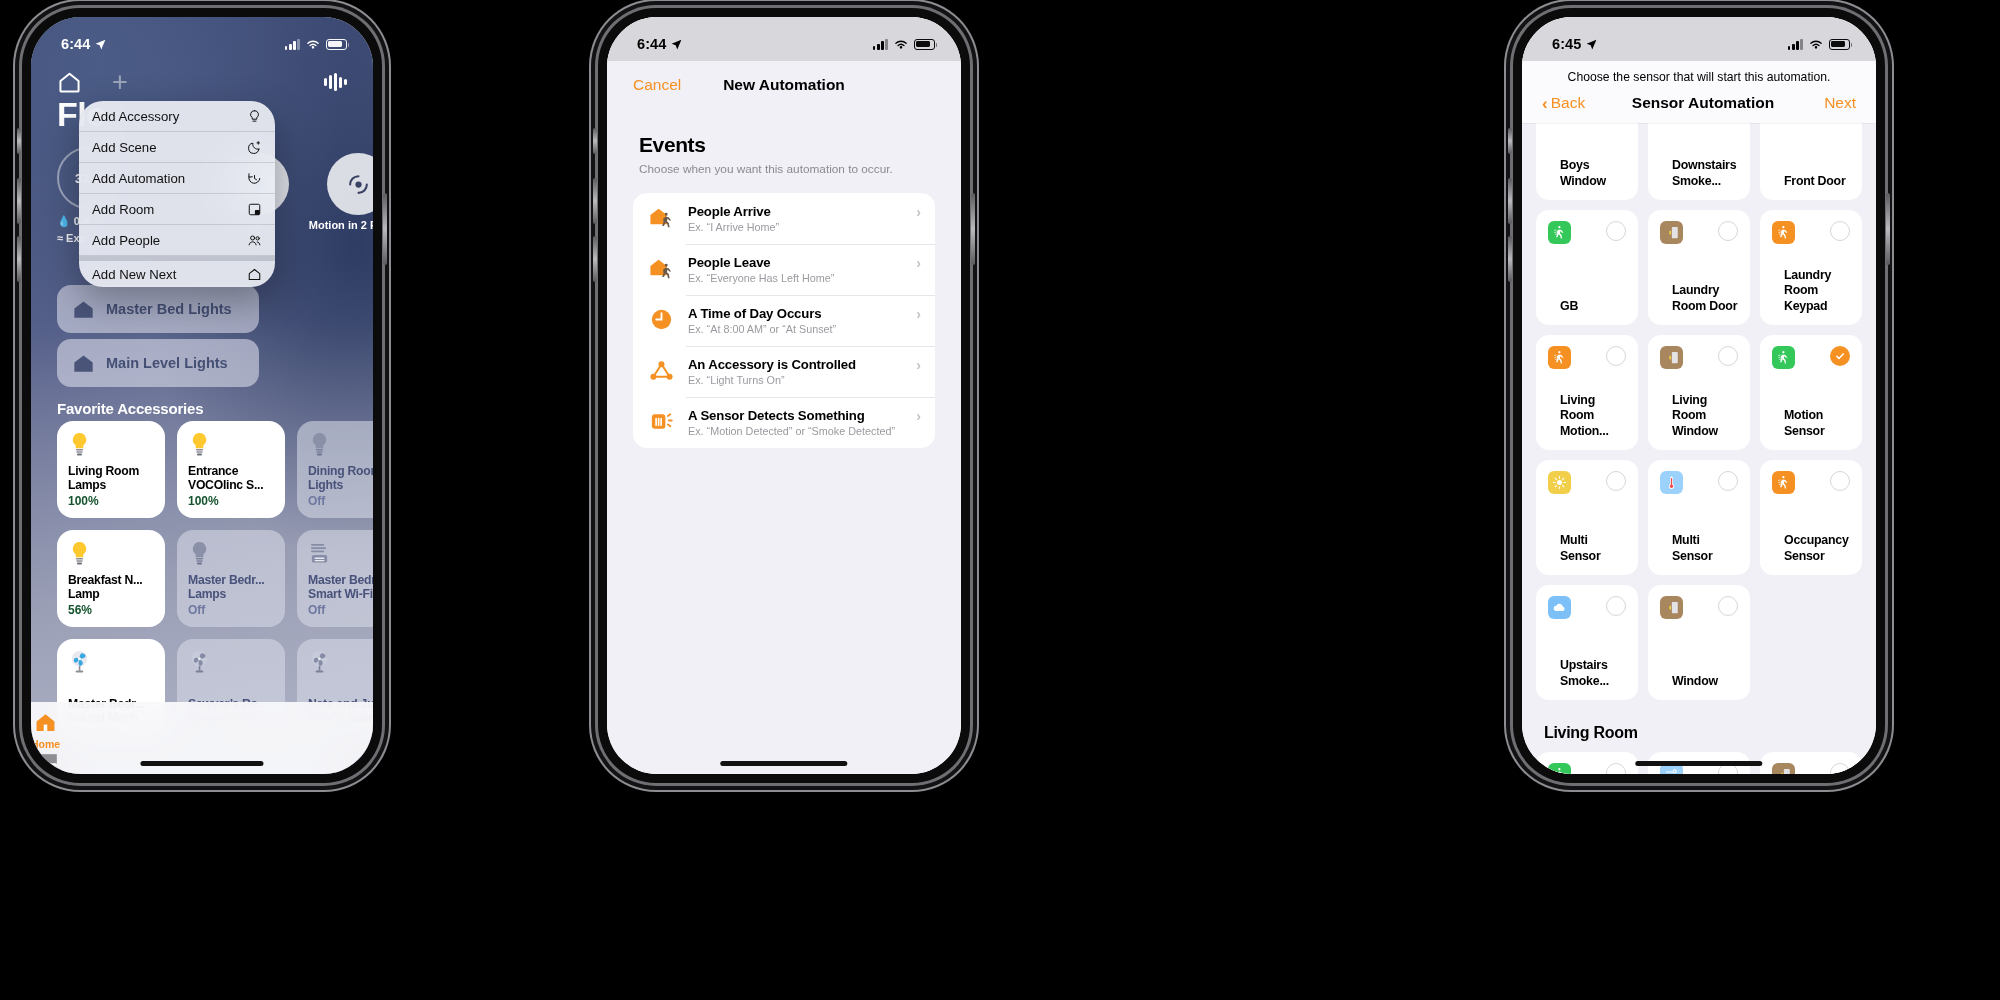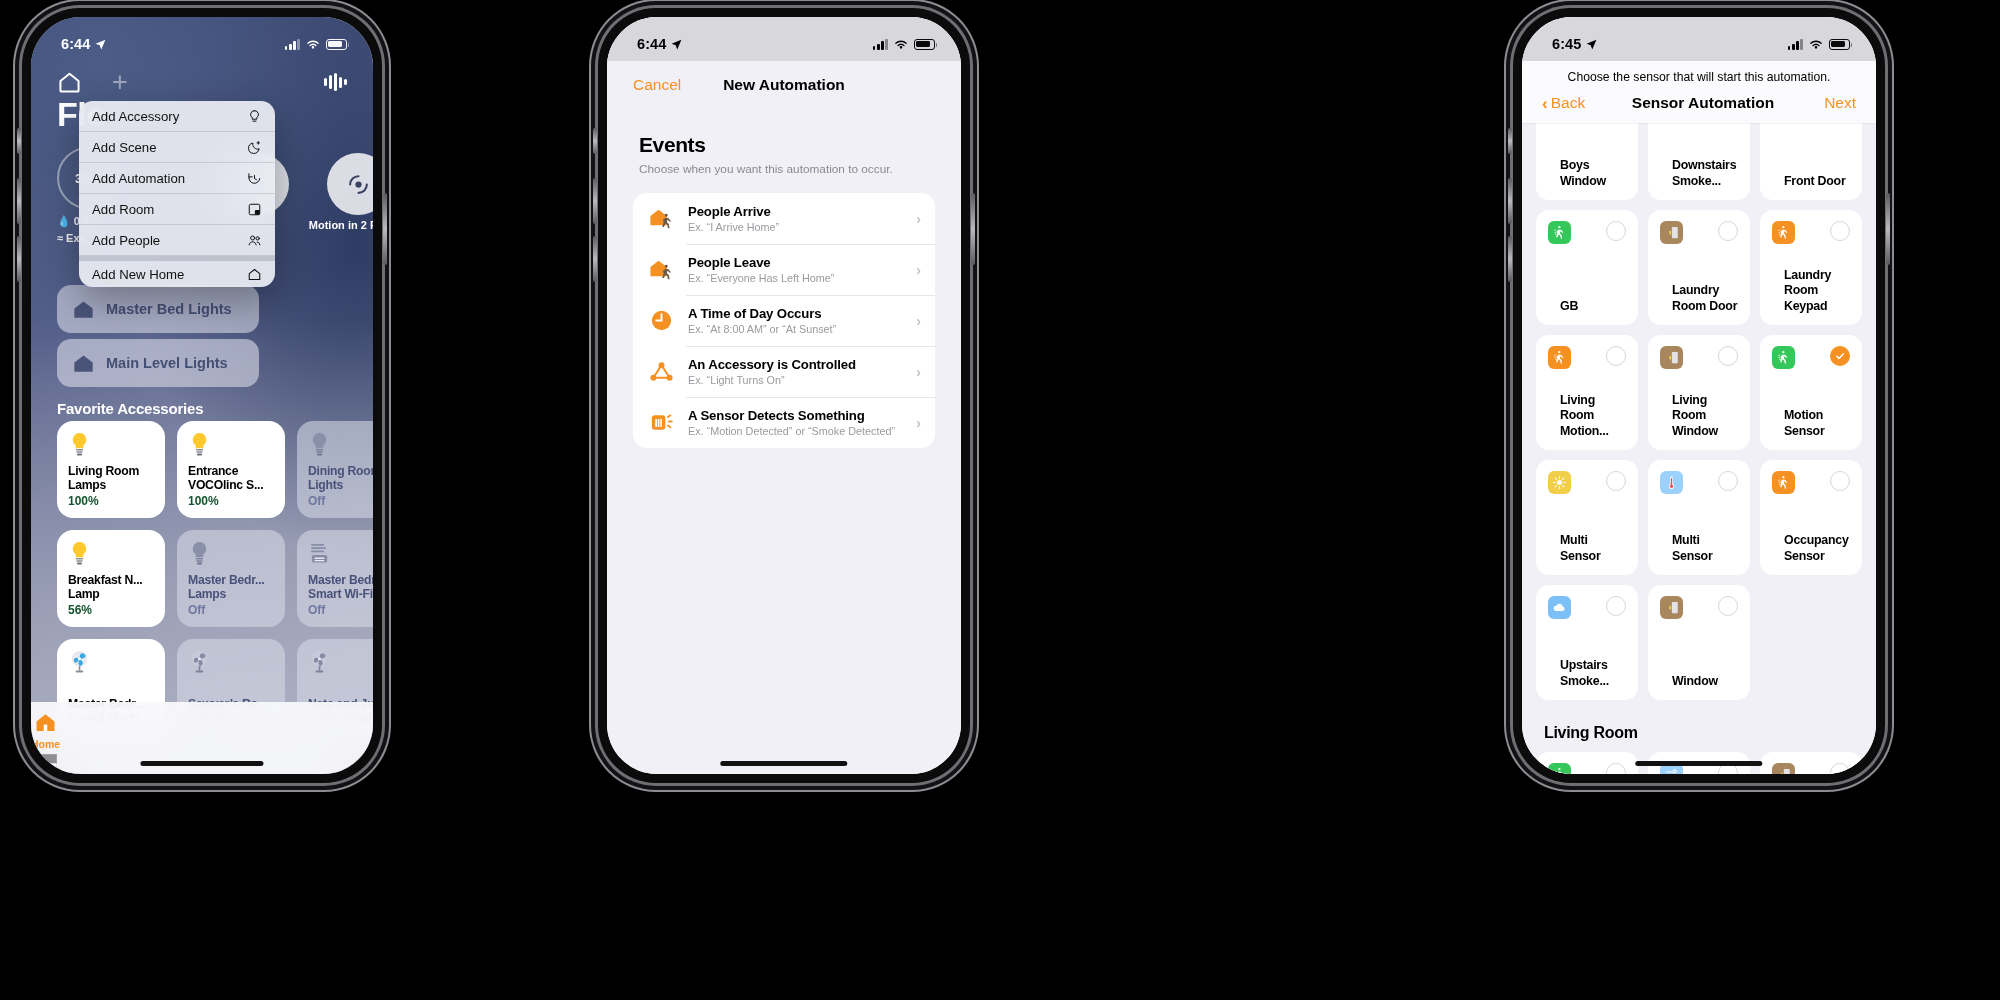--- a/index.html
+++ b/index.html
@@ -93,41 +93,41 @@
 
   .tabbar { position:absolute; left:0; right:0; bottom:0; height:72px;
             background:rgba(250,250,252,.93); backdrop-filter:blur(18px);
             display:flex; align-items:flex-start; padding-top:8px;flex-direction:column; }
   .tab { flex:1; display:flex; flex-direction:column; align-items:center; gap:3px; }
   .tab .tlbl { font-size:10.5px; font-weight:600; color:#8e8e93; }
   .tab.active .tlbl { color:#f59022; }
   .tab svg { width:25px; height:25px; display:block; }
 
   
-  .ctxmenu { position:absolute; left:48px; top:84px; width:196px; border-radius:14px;
+  .ctxmenu { position:absolute; left:48px; top:84px; width:196px; border-radius:24px;
              background:rgba(235,237,243,.93); backdrop-filter:blur(22px); overflow:hidden;
              box-shadow:0 14px 38px rgba(0,0,0,.32); z-index:30; }
   .ctxrow { height:31px; display:flex; align-items:center; justify-content:space-between;
             padding:0 13px; font-size:13.2px; color:#111; border-bottom:.5px solid rgba(60,60,67,.16); }
   .ctxrow:last-child { border-bottom:none; }
   .ctxrow.sep-top { border-top:5px solid rgba(120,125,140,.30); }
   .ctxrow svg { width:15px; height:15px; display:block; }
 
   
   .p2 { position:absolute; inset:0; background:#f1f0f6; color:#000; }
   .p2hdr { position:absolute; top:44px; left:0; right:0; height:48px;
            display:flex; align-items:center; padding:0 26px; }
   .p2cancel { color:#f59022; font-size:15.5px; }
   .p2title { position:absolute; left:0; right:0; text-align:center; font-size:15.5px; font-weight:700; }
   .p2sect { position:absolute; top:116px; left:32px; }
   .p2sect h2 { font-size:21px; font-weight:800; letter-spacing:-.4px; }
   .p2sect p  { font-size:11.8px; color:#8a8a8f; margin-top:5px; }
   .card { position:absolute; top:176px; left:26px; right:26px;
           background:#fff; border-radius:14px; overflow:hidden; }
-  .crow { display:flex; align-items:center; gap:13px; padding:11px 14px 11px 15px;
+  .crow { display:flex; gap:13px; padding:11px 14px 11px 15px;
           position:relative; min-height:49px; }
   .crow + .crow::before { content:""; position:absolute; left:53px; right:0; top:0; height:.7px; background:#e6e6ea; }
   .crow .ci { width:27px; height:27px; flex:none; display:flex; align-items:center; justify-content:center; }
   .crow .ci svg { width:27px; height:27px; display:block; }
   .ctext { flex:1; }
   .ctext .t1 { font-size:13.2px; font-weight:700; letter-spacing:-.15px; }
   .ctext .t2 { font-size:10.8px; color:#9a9aa0; margin-top:2px; }
   .chev { color:#c3c3c8; font-size:14px; font-weight:600; }
 
   
@@ -445,21 +445,21 @@
               <span>
                 <svg viewBox="0 0 24 24" fill="none" stroke="#111" stroke-width="1.6" stroke-linecap="round">
                   <circle cx="9" cy="8" r="3.2"></circle>
                   <path d="M3.4 19c.5-3 2.8-4.8 5.6-4.8S14.1 16 14.6 19"></path>
                   <circle cx="17" cy="8.6" r="2.6"></circle>
                   <path d="M16.4 14.4c2.3.2 3.9 1.9 4.2 4.6"></path>
                 </svg>
               </span>
             </div>
             <div class="ctxrow sep-top">
-              <span>Add New Home</span>
+              <span>Add New Next</span>
               <span>
                 <svg viewBox="0 0 24 24" fill="none" stroke="#111" stroke-width="1.7" stroke-linejoin="round">
                   <path d="M3.6 10.6 12 4l8.4 6.6V20H3.6z"></path>
                 </svg>
               </span>
             </div>
           </div>
 
       </div>
       <div class="homeind"></div>

